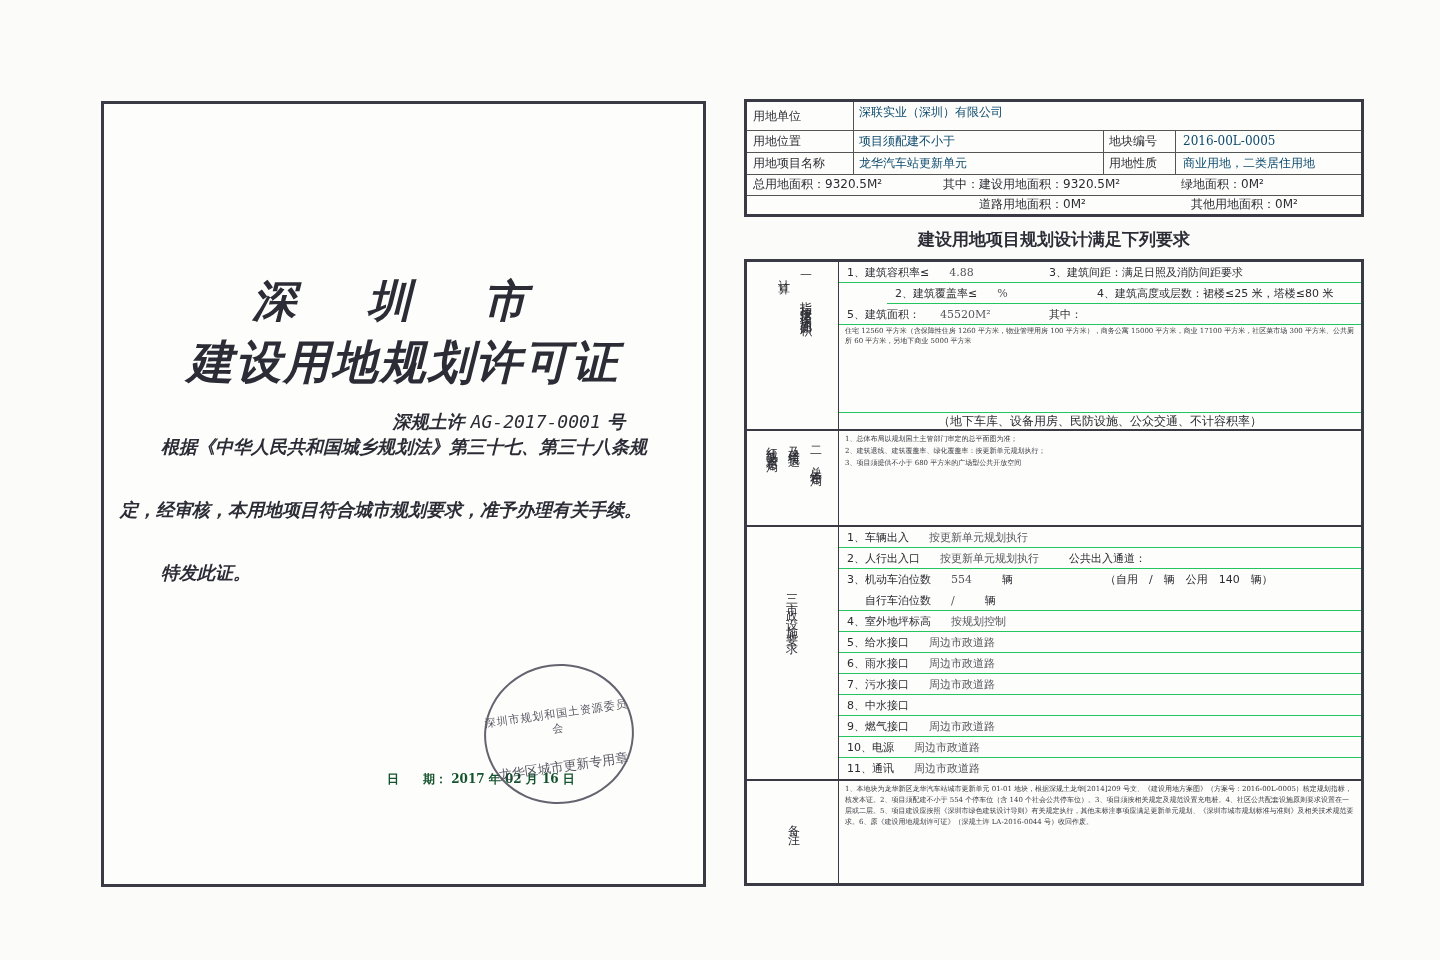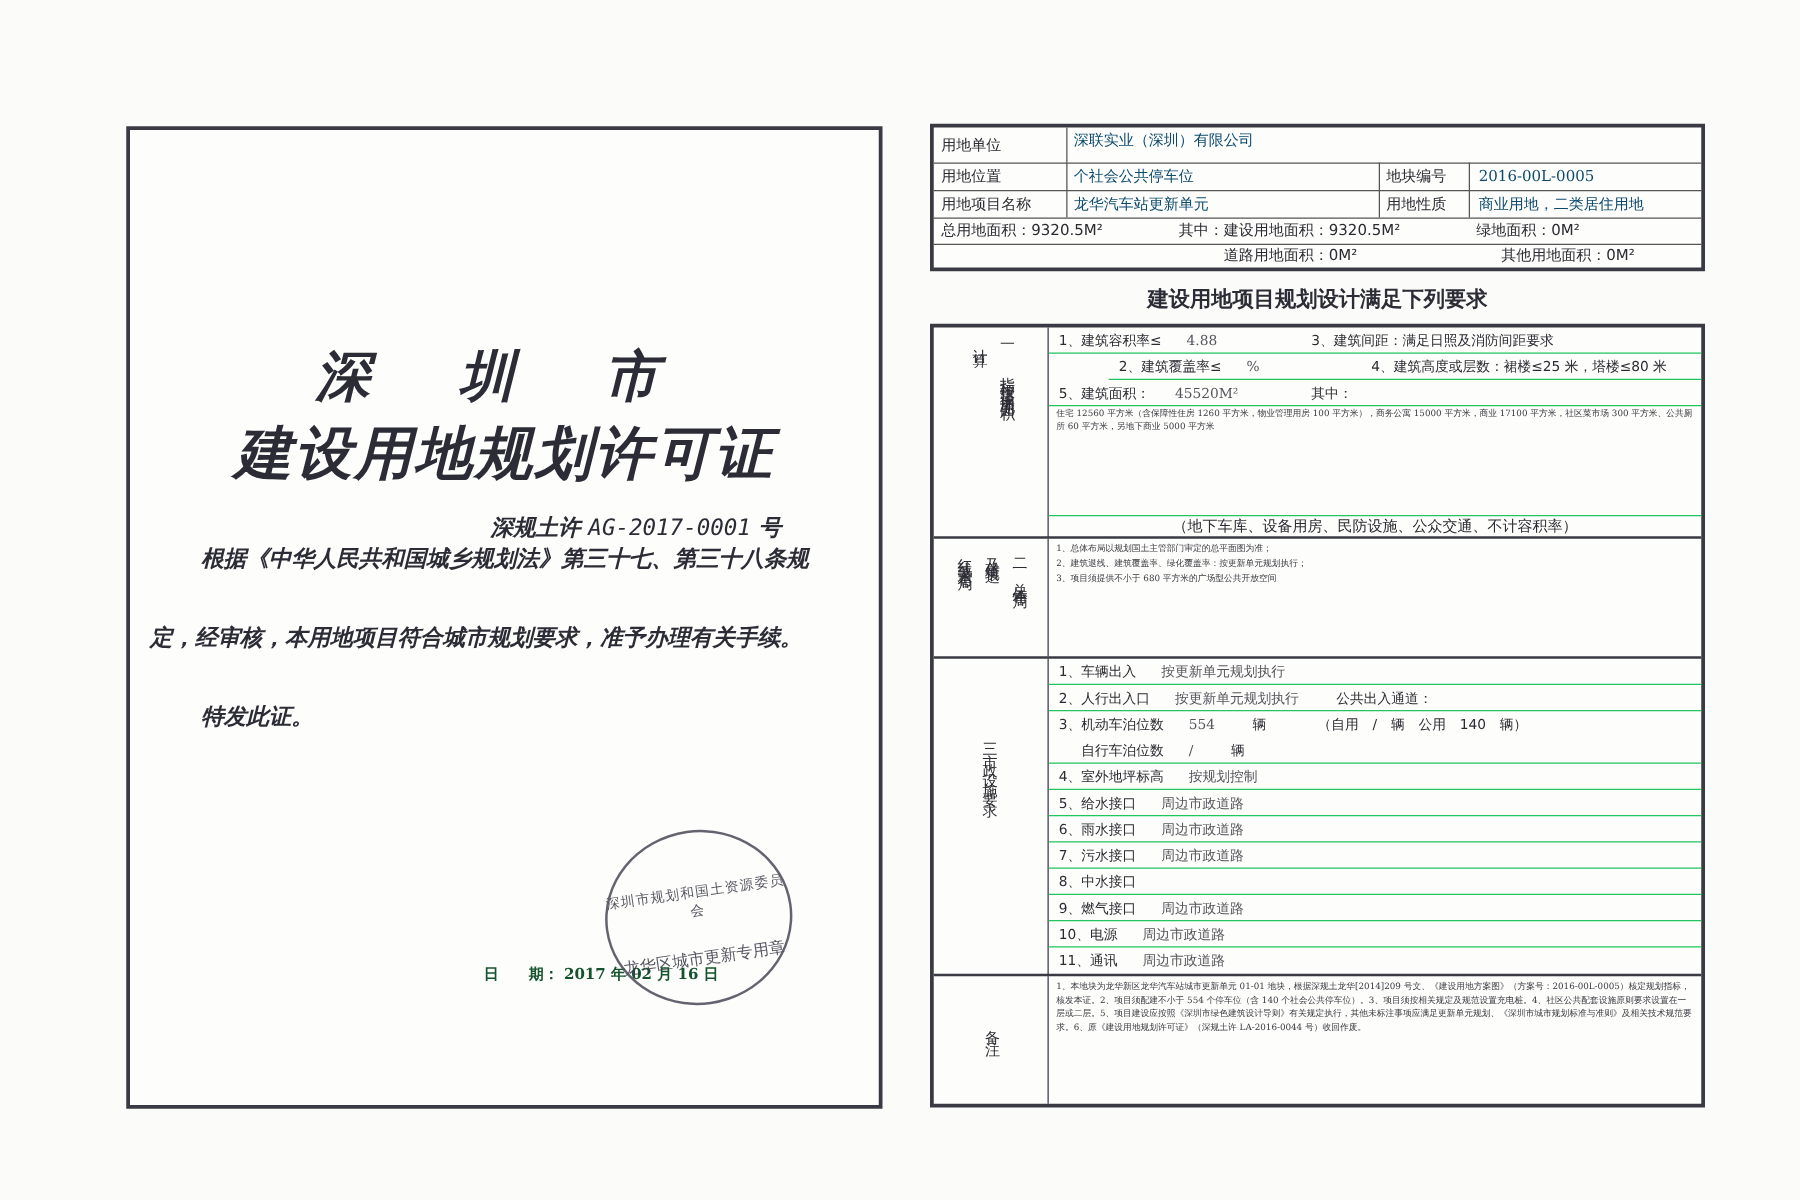--- a/index.html
+++ b/index.html
@@ -65,21 +65,21 @@
 
 <div id="info" class="tbl">
   <div class="row" style="top:0;height:28px;">
     <div class="cell lbl" style="left:6px;width:100px;">用地单位</div>
     <div class="vline" style="left:106px;"></div>
     <div class="cell serif" style="left:112px;align-items:flex-start;padding-top:2px;">深联实业（深圳）有限公司</div>
   </div>
   <div class="row" style="top:28px;height:22px;">
     <div class="cell lbl" style="left:6px;">用地位置</div>
     <div class="vline" style="left:106px;"></div>
-    <div class="cell serif" style="left:112px;">个社会公共停车位</div>
+    <div class="cell serif" style="left:112px;">项目须配建不小于</div>
     <div class="vline" style="left:356px;"></div>
     <div class="cell lbl" style="left:362px;">地块编号</div>
     <div class="vline" style="left:428px;"></div>
     <div class="cell serif" style="left:436px;">2016-00L-0005</div>
   </div>
   <div class="row" style="top:50px;height:22px;">
     <div class="cell lbl" style="left:6px;">用地项目名称</div>
     <div class="vline" style="left:106px;"></div>
     <div class="cell serif" style="left:112px;">龙华汽车站更新单元</div>
     <div class="vline" style="left:356px;"></div>
@@ -87,21 +87,21 @@
     <div class="vline" style="left:428px;"></div>
     <div class="cell serif" style="left:436px;">商业用地，二类居住用地</div>
   </div>
   <div class="row" style="top:72px;height:21px;">
     <div class="cell lbl" style="left:6px;">总用地面积：9320.5M²</div>
     <div class="cell lbl" style="left:196px;">其中：建设用地面积：9320.5M²</div>
     <div class="cell lbl" style="left:434px;">绿地面积：0M²</div>
   </div>
   <div class="row" style="top:93px;height:19px;border-bottom:none;padding-left:39px;">
     <div class="cell lbl" style="left:232px;">道路用地面积：0M²</div>
-    <div class="cell lbl" style="left:454px;">其他用地面积：0M²</div>
+    <div class="cell lbl" style="left:444px;">其他用地面积：0M²</div>
   </div>
 </div>
 
 <div class="section-title">建设用地项目规划设计满足下列要求</div>
 
 <div id="req" class="tbl">
 
   <div class="leftcol" style="top:0;height:168px;">
     <div class="vert" style="left:28px;top:8px;">计算</div>
     <div class="vert" style="left:50px;top:6px;">一</div>
@@ -167,21 +167,21 @@
         <span>2、人行出入口</span>
         <span class="v">按更新单元规划执行</span>
         <span class="gap">公共出入通道：</span>
       </div>
   </div>
   <div class="sub" style="top:307px;height:42px;">
     <div class="item" style="height:21px;top:0;">
         <span>3、机动车泊位数</span>
         <span class="v">554</span>
         <span class="gap">辆</span>
-        <span style="margin-left:41px;">（自用　/　辆　公用　140　辆）</span>
+        <span style="margin-left:92px;">（自用　/　辆　公用　140　辆）</span>
       </div>
     <div class="item" style="height:21px;top:21px;left:26px;">
         <span>自行车泊位数</span>
         <span class="v">/</span>
         <span class="gap">辆</span>
       </div>
   </div>
   <div class="sub" style="top:349px;height:21px;">
       <div class="item">
         <span>4、室外地坪标高</span>

